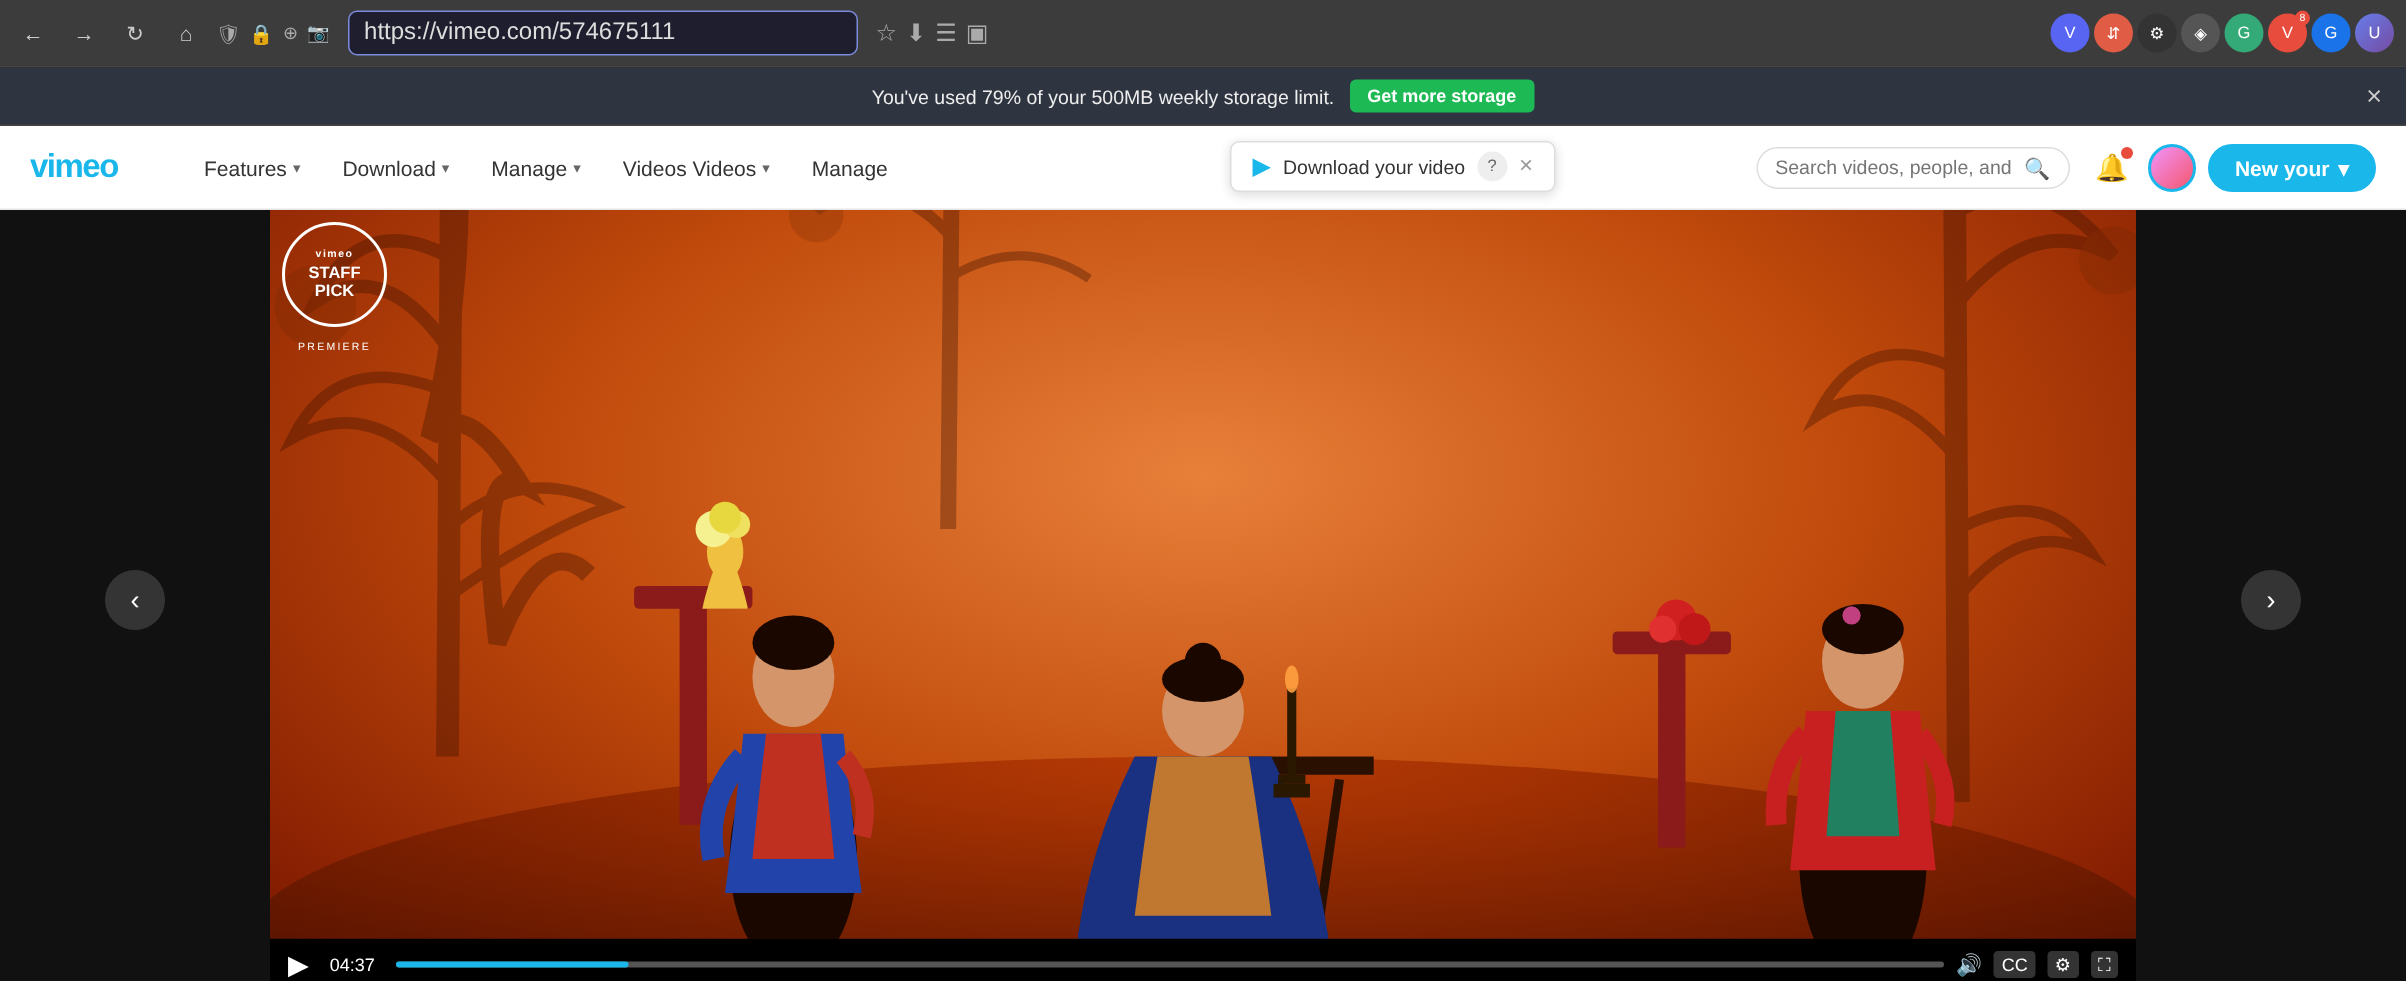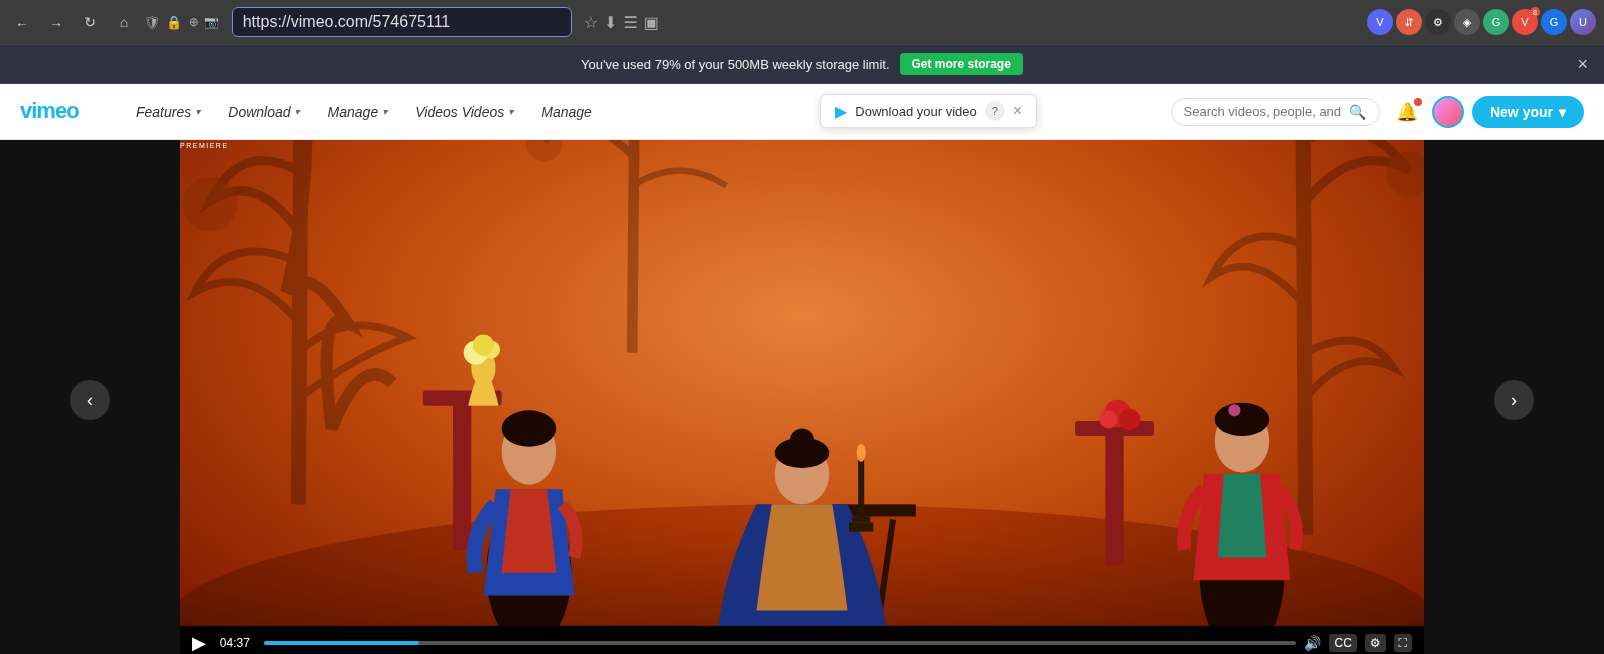--- a/index.html
+++ b/index.html
@@ -115,21 +115,20 @@
       display: flex; align-items: center; gap: 4px;
     }
     .nav-item {
       padding: 6px 12px;
       font-size: 14px;
       color: #333;
       cursor: pointer;
       border-radius: 4px;
       display: flex; align-items: center; gap: 4px;
       white-space: nowrap;
-      font-style: italic;
     }
     .nav-chevron { font-size: 10px; color: #666; }
     .nav-spacer { flex: 1; }
     .search-box {
       display: flex; align-items: center;
       border: 1px solid #ddd;
       border-radius: 20px;
       padding: 5px 12px;
       gap: 6px;
       min-width: 200px;
@@ -456,20 +455,24 @@
 
   <div class="side-panel" style="flex:0 0 180px;">
     <div class="side-arrow">
       <span>‹</span>
     </div>
   </div>
 
   <div class="video-area">
 
     <div class="staff-pick-badge">
+      <div class="staff-pick-circle">
+        <div class="staff-pick-vimeo">vimeo</div>
+        <div class="staff-pick-text">STAFF<br>PICK</div>
+      </div>
       <div class="staff-pick-premiere">PREMIERE</div>
     </div>
 
     <div class="video-thumbnail">
       <svg class="scene-svg" viewBox="0 0 820 440" preserveAspectRatio="xMidYMid slice">
 
         <defs>
           <radialGradient id="bgGrad" cx="50%" cy="40%" r="70%">
             <stop offset="0%" stop-color="#e8803a"></stop>
             <stop offset="50%" stop-color="#c04a0b"></stop>

